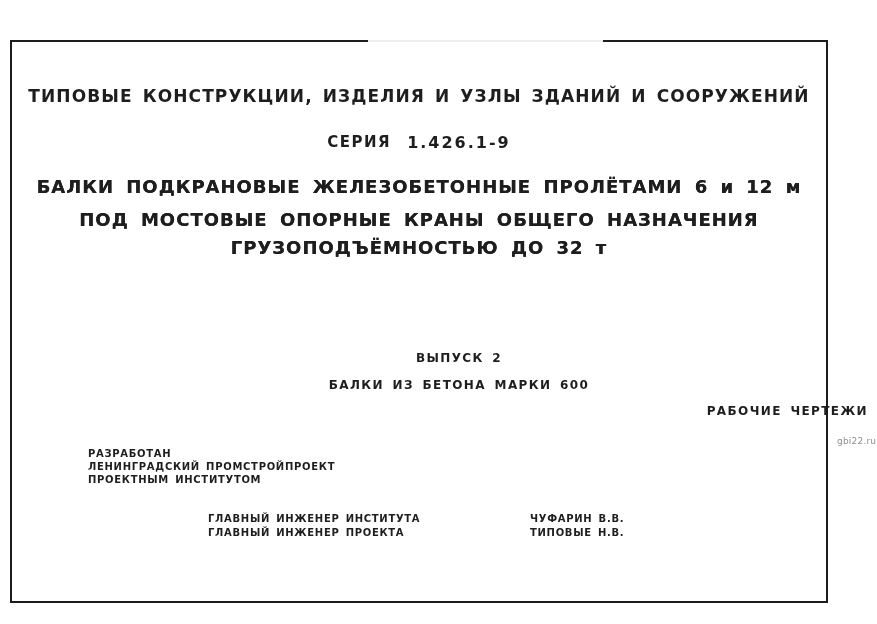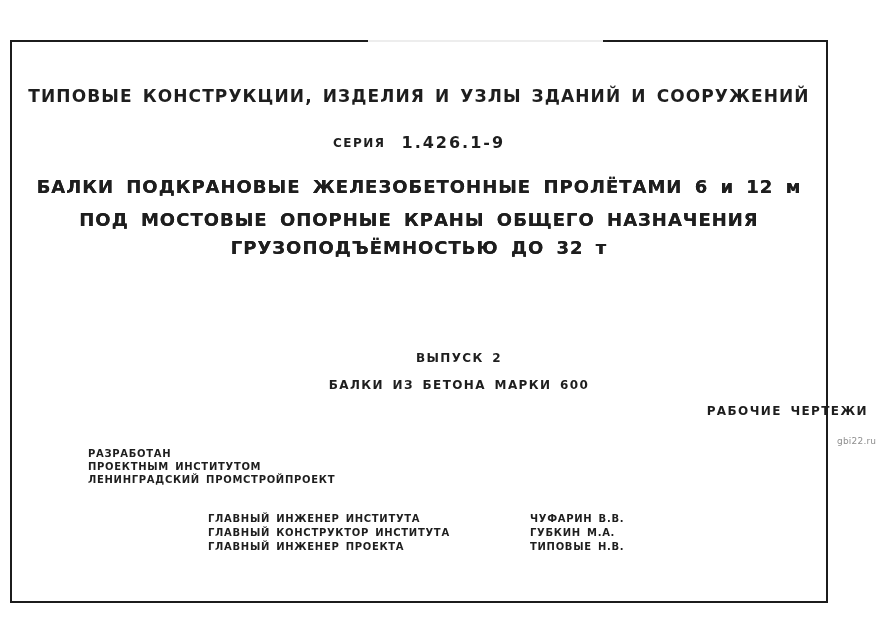--- a/index.html
+++ b/index.html
@@ -48,21 +48,21 @@
     font-size: 17px;
     font-weight: bold;
     letter-spacing: 1.1px;
     word-spacing: 3px;
   }
   .series-line {
     top: 133px;
     font-weight: bold;
   }
   .series-label {
-    font-size: 12px;
+    font-size: 15px;
     letter-spacing: 1.5px;
     vertical-align: 1px;
   }
   .series-number {
     font-size: 16px;
     letter-spacing: 2px;
     margin-left: 16px;
   }
   .title-line {
     font-size: 18px;
@@ -146,32 +146,28 @@
   <div class="centered title-line title-1">БАЛКИ ПОДКРАНОВЫЕ ЖЕЛЕЗОБЕТОННЫЕ ПРОЛЁТАМИ 6 и 12 м</div>
   <div class="centered title-line title-2">ПОД МОСТОВЫЕ ОПОРНЫЕ КРАНЫ ОБЩЕГО НАЗНАЧЕНИЯ</div>
   <div class="centered title-line title-3">ГРУЗОПОДЪЁМНОСТЬЮ ДО 32 т</div>
 
   <div class="centered issue-line issue-1">ВЫПУСК 2</div>
   <div class="centered issue-line issue-2">БАЛКИ ИЗ БЕТОНА МАРКИ 600</div>
   <div class="centered issue-line issue-3">РАБОЧИЕ ЧЕРТЕЖИ</div>
 
   <div class="developer-block">
     <div>РАЗРАБОТАН</div>
+    <div>ЛЕНИНГРАДСКИЙ ПРОМСТРОЙПРОЕКТ</div>
     <div>ПРОЕКТНЫМ ИНСТИТУТОМ</div>
-    <div>ЛЕНИНГРАДСКИЙ ПРОМСТРОЙПРОЕКТ</div>
   </div>
 
   <div class="signatures-block">
     <div class="signature-row">
       <span class="signature-role">ГЛАВНЫЙ ИНЖЕНЕР ИНСТИТУТА</span>
       <span class="signature-name">ЧУФАРИН В.В.</span>
-    </div>
-    <div class="signature-row">
-      <span class="signature-role">ГЛАВНЫЙ КОНСТРУКТОР ИНСТИТУТА</span>
-      <span class="signature-name">ГУБКИН М.А.</span>
     </div>
     <div class="signature-row">
       <span class="signature-role">ГЛАВНЫЙ ИНЖЕНЕР ПРОЕКТА</span>
       <span class="signature-name">ТИПОВЫЕ Н.В.</span>
     </div>
   </div>
 
   <div class="watermark">gbi22.ru</div>
 
 </div>

